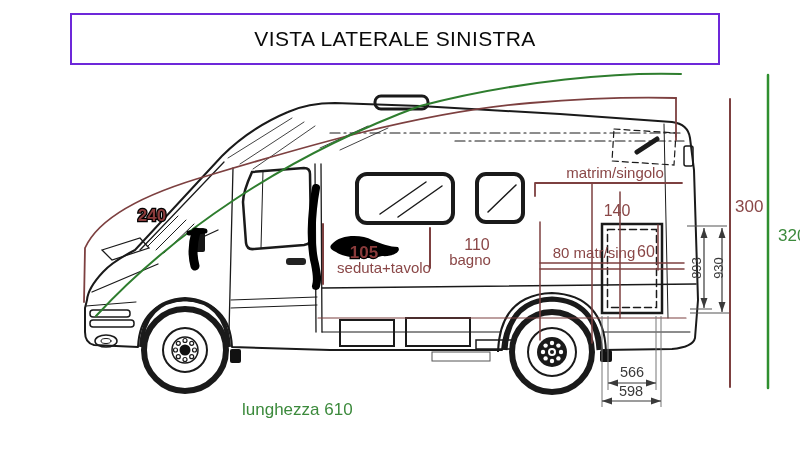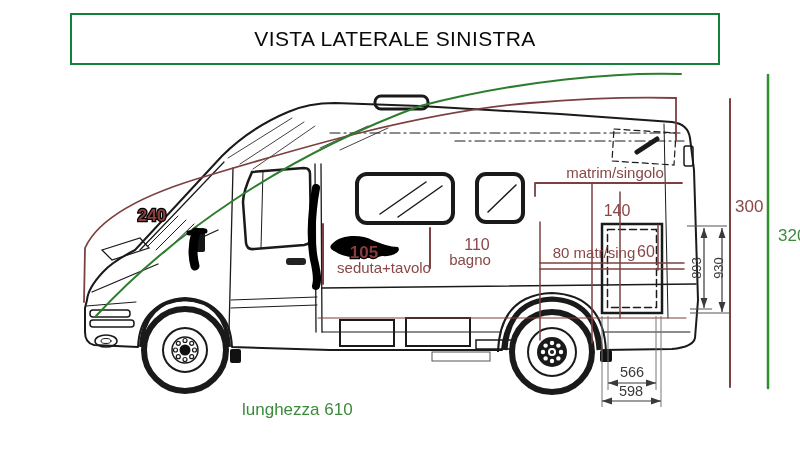--- a/index.html
+++ b/index.html
@@ -1,20 +1,20 @@
 <!DOCTYPE html>
 <html><head>
 <meta charset="utf-8">
 <style>
   html,body{margin:0;padding:0;}
   body{width:800px;height:450px;background:#ffffff;position:relative;overflow:hidden;
        font-family:"Liberation Sans",sans-serif;}
   .stage{position:absolute;left:0;top:0;width:800px;height:450px;}
   .title-box{position:absolute;left:70px;top:13px;width:646px;height:48px;
-       border:2px solid #15803d;background:#ffffff;display:flex;align-items:center;
+       border:2px solid #6d28d9;background:#ffffff;display:flex;align-items:center;
        justify-content:center;font-size:21px;letter-spacing:0.4px;color:#0a0a0a;}
   svg{position:absolute;left:0;top:0;}
   .svg-label{font-family:"Liberation Sans",sans-serif;}
   .maroon{fill:#8a4747;}
   .green{fill:#3c8a3c;}
   .dim{fill:#3a3a3a;}
   .marker-red{fill:#8a3b3b;stroke:#000000;stroke-width:2.6px;paint-order:stroke;font-weight:bold;}
 </style>
 </head>
 <body>

